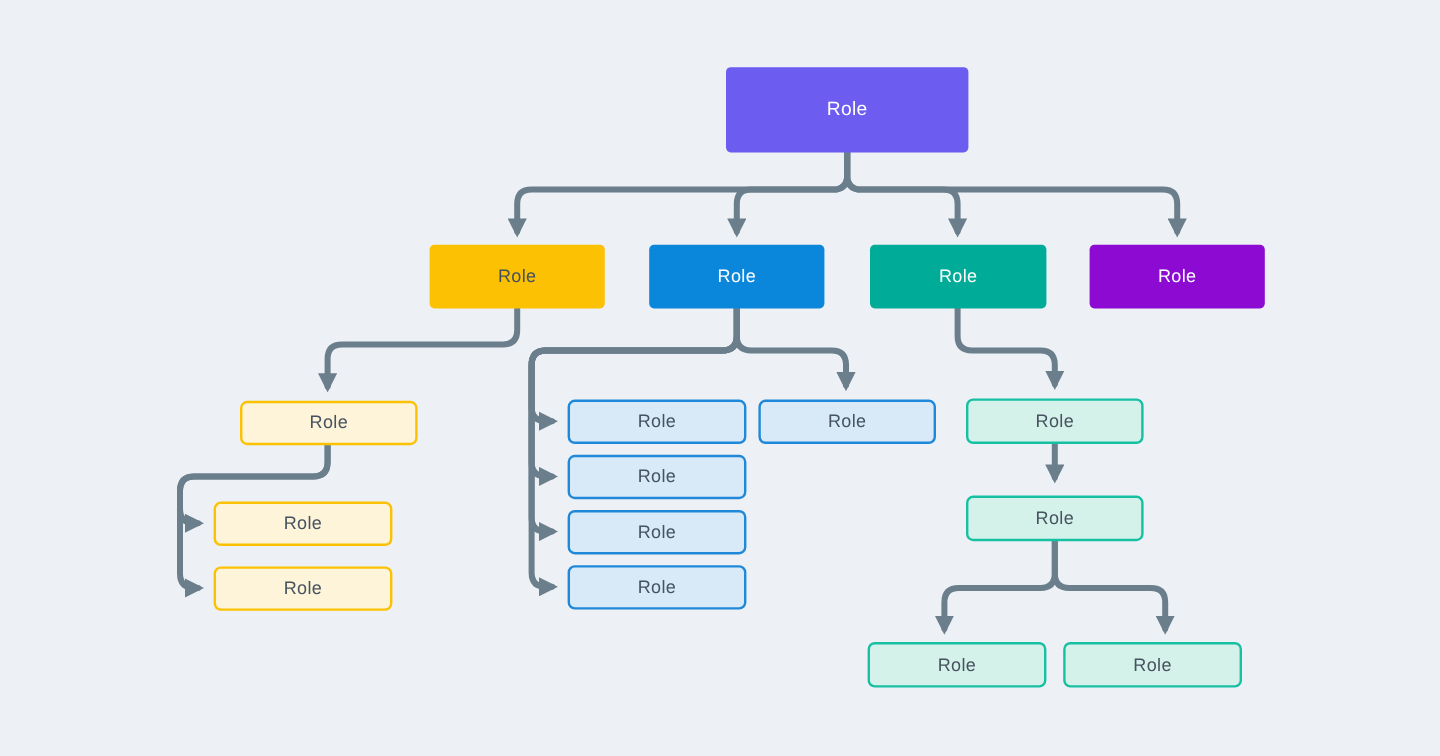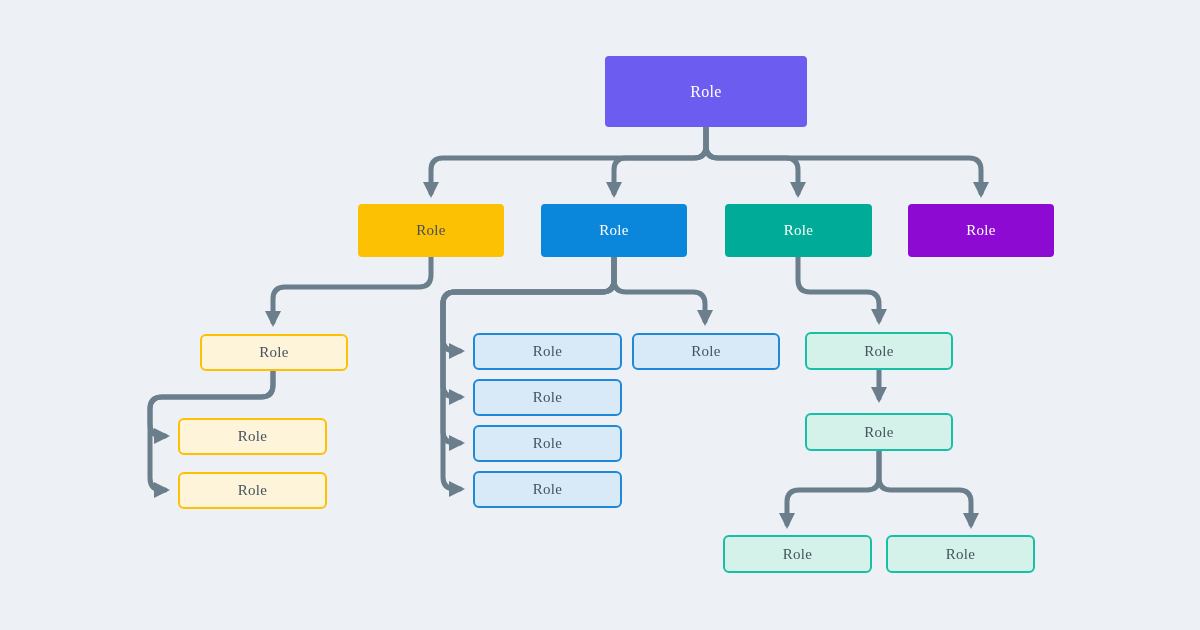--- a/index.html
+++ b/index.html
@@ -1,19 +1,19 @@
 <!DOCTYPE html>
 <html><head>
 <meta charset="utf-8">
 <style>
   html,body{margin:0;padding:0;}
   .stage{
     position:relative;width:1200px;height:630px;overflow:hidden;
     background:#edf1f5;
-    font-family:Liberation Serif, serif;
+    font-family:Liberation Sans, sans-serif;
   }
   .connectors{position:absolute;left:0;top:0;width:1200px;height:630px;}
   .node{
     position:absolute;display:flex;align-items:center;justify-content:center;
     box-sizing:border-box;font-weight:500;letter-spacing:.3px;font-size:15px;
   }
   .solid{border-radius:4px;}
   .light{border-radius:6px;border:2px solid;}
   .root{font-size:16px;}
   .v-violet{background:#6c5cf0;color:#ffffff;}

